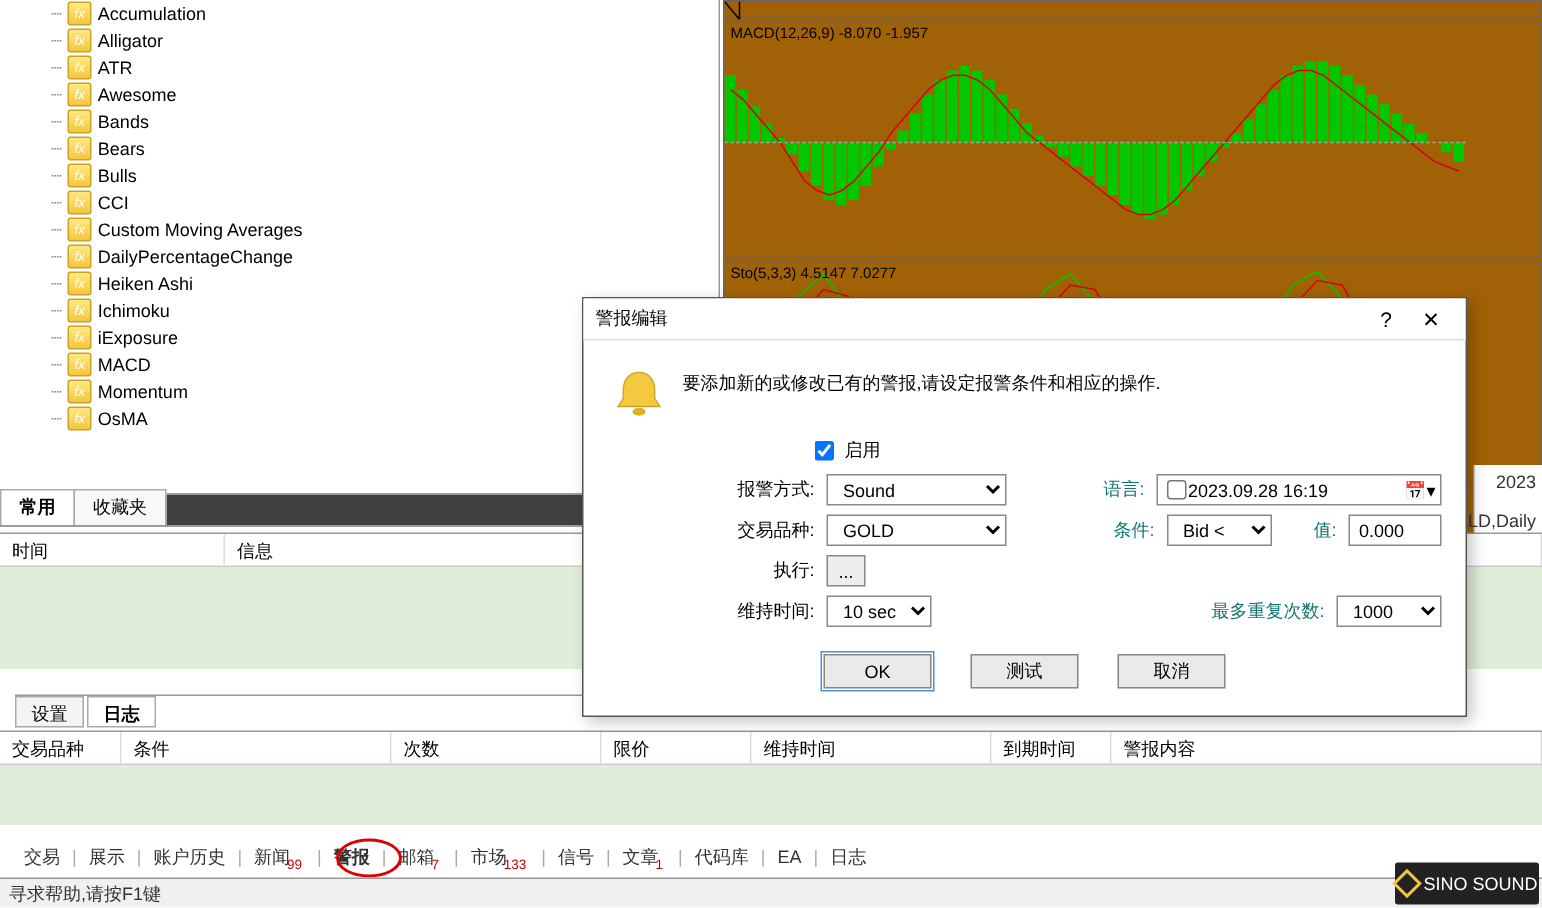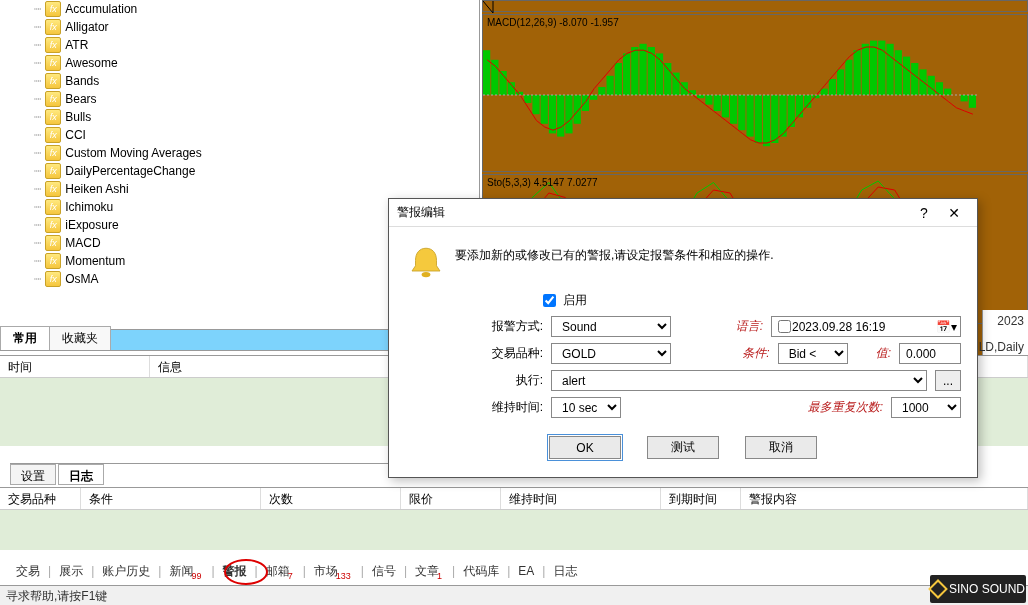--- a/index.html
+++ b/index.html
@@ -4,21 +4,21 @@
 <style>
 * { box-sizing: border-box; font-family: "Microsoft YaHei", "Segoe UI", Arial, sans-serif; font-size: 12px; }
 body { margin: 0; width: 1028px; height: 605px; background: #fff; position: relative; overflow: hidden; }
 
 
 .tree-pane { position: absolute; left: 0; top: 0; width: 480px; height: 328px; background: #fff; overflow: hidden; border-right: 1px solid #999; }
 .tree-item { display: flex; align-items: center; gap: 4px; padding: 1px 0 1px 34px; height: 18px; cursor: default; }
 .tree-item .dot { display: flex; align-items: center; color: #888; }
 .tree-item .ico { width: 16px; height: 16px; background: linear-gradient(#FFE97F,#F5C63D); border: 1px solid #C9A227; border-radius: 2px; display: flex; align-items: center; justify-content: center; font-size: 9px; color: #fff; font-style: italic; }
 .tree-item .lbl { color: #000; }
-.tabs-nav { position: absolute; left: 0; top: 329px; width: 480px; height: 22px; border-top: 1px solid #999; border-bottom: 1px solid #999; background: #7dd3fc; display: flex; align-items: flex-end; }
+.tabs-nav { position: absolute; left: 0; top: 329px; width: 480px; height: 22px; border-top: 1px solid #999; border-bottom: 1px solid #999; background: #404040; display: flex; align-items: flex-end; }
 .tabs-nav .tab { padding: 3px 12px; background: #f8f8f8; border: 1px solid #aaa; border-bottom: none; margin-right: -1px; cursor: pointer; }
 .tabs-nav .tab.active { background: #fff; font-weight: bold; }
 
 
 .chart-area { position: absolute; left: 482px; top: 0; right: 0; height: 360px; background: #a16207; }
 .chart-sub { position: relative; border: 1px solid #666; margin-bottom: 2px; }
 .chart-sub .label { position: absolute; left: 4px; top: 2px; font-size: 10px; color: #000; z-index: 2; }
 .chart-right-scale { position: absolute; right: 0; top: 0; width: 46px; height: 100%; border-left: 1px solid #999; background: #fff; font-size: 10px; color: #333; }
 .chart-right-scale span { position: absolute; right: 4px; }
 
@@ -52,21 +52,21 @@
 .logo .diamond { width: 14px; height: 14px; border: 2px solid #f5c63d; transform: rotate(45deg); }
 
 
 .dialog { position: absolute; left: 388px; top: 198px; width: 590px; height: 280px; background: #fff; border: 1px solid #555; box-shadow: 3px 3px 10px rgba(0,0,0,0.25); z-index: 100; }
 .dlg-title { height: 28px; display: flex; align-items: center; padding: 0 8px; border-bottom: 1px solid #ddd; background: #fff; }
 .dlg-title .t { flex: 1; }
 .dlg-title .btn { width: 30px; text-align: center; cursor: pointer; font-size: 14px; }
 .dlg-body { padding: 10px 16px; }
 .dlg-row { display: flex; align-items: center; margin: 6px 0; gap: 8px; }
 .dlg-row .lab { width: 70px; text-align: right; color: #000; }
-.dlg-row .lab2 { text-align: left; color: #b91c1c; font-style: italic; }
+.dlg-row .lab2 { text-align: left; color: #0f766e; }
 .bell { width: 42px; height: 42px; }
 .bell svg { width: 42px; height: 42px; }
 select, input[type=text] { border: 1px solid #888; height: 21px; padding: 1px 6px; background: #fff; }
 .btn-std { min-width: 72px; height: 23px; border: 1px solid #888; background: #eaeaea; cursor: pointer; }
 .btn-std.primary { outline: 1px solid #4a90d9; outline-offset: 1px; }
 .ellipsis-btn { width: 26px; height: 21px; border: 1px solid #888; background: #eee; cursor: pointer; display: flex; align-items: center; justify-content: center; }
 .dlg-buttons { display: flex; justify-content: center; gap: 26px; margin-top: 18px; }
 .checkbox { display: inline-flex; align-items: center; gap: 4px; }
 .checkbox input { width: 13px; height: 13px; }
 </style>
@@ -353,21 +353,20 @@
       <select style="width:120px;"><option>GOLD</option></select>
       <div style="flex:1;"></div>
       <span class="lab2">条件:</span>
       <select style="width:70px;"><option>Bid &lt;</option></select>
       <span class="lab2" style="margin-left:20px;">值:</span>
       <input type="text" style="width: 62px;" value="0.000">
     </div>
     <div class="dlg-row">
       <div style="width:60px;"></div>
       <span class="lab">执行:</span>
-      <select style="flex:1;"><option>alert</option></select>
       <div class="ellipsis-btn">...</div>
     </div>
     <div class="dlg-row">
       <div style="width:60px;"></div>
       <span class="lab">维持时间:</span>
       <select style="width:70px;"><option>10 sec</option></select>
       <div style="flex:1;"></div>
       <span class="lab2">最多重复次数:</span>
       <select style="width:70px;"><option>1000</option></select>
     </div>

